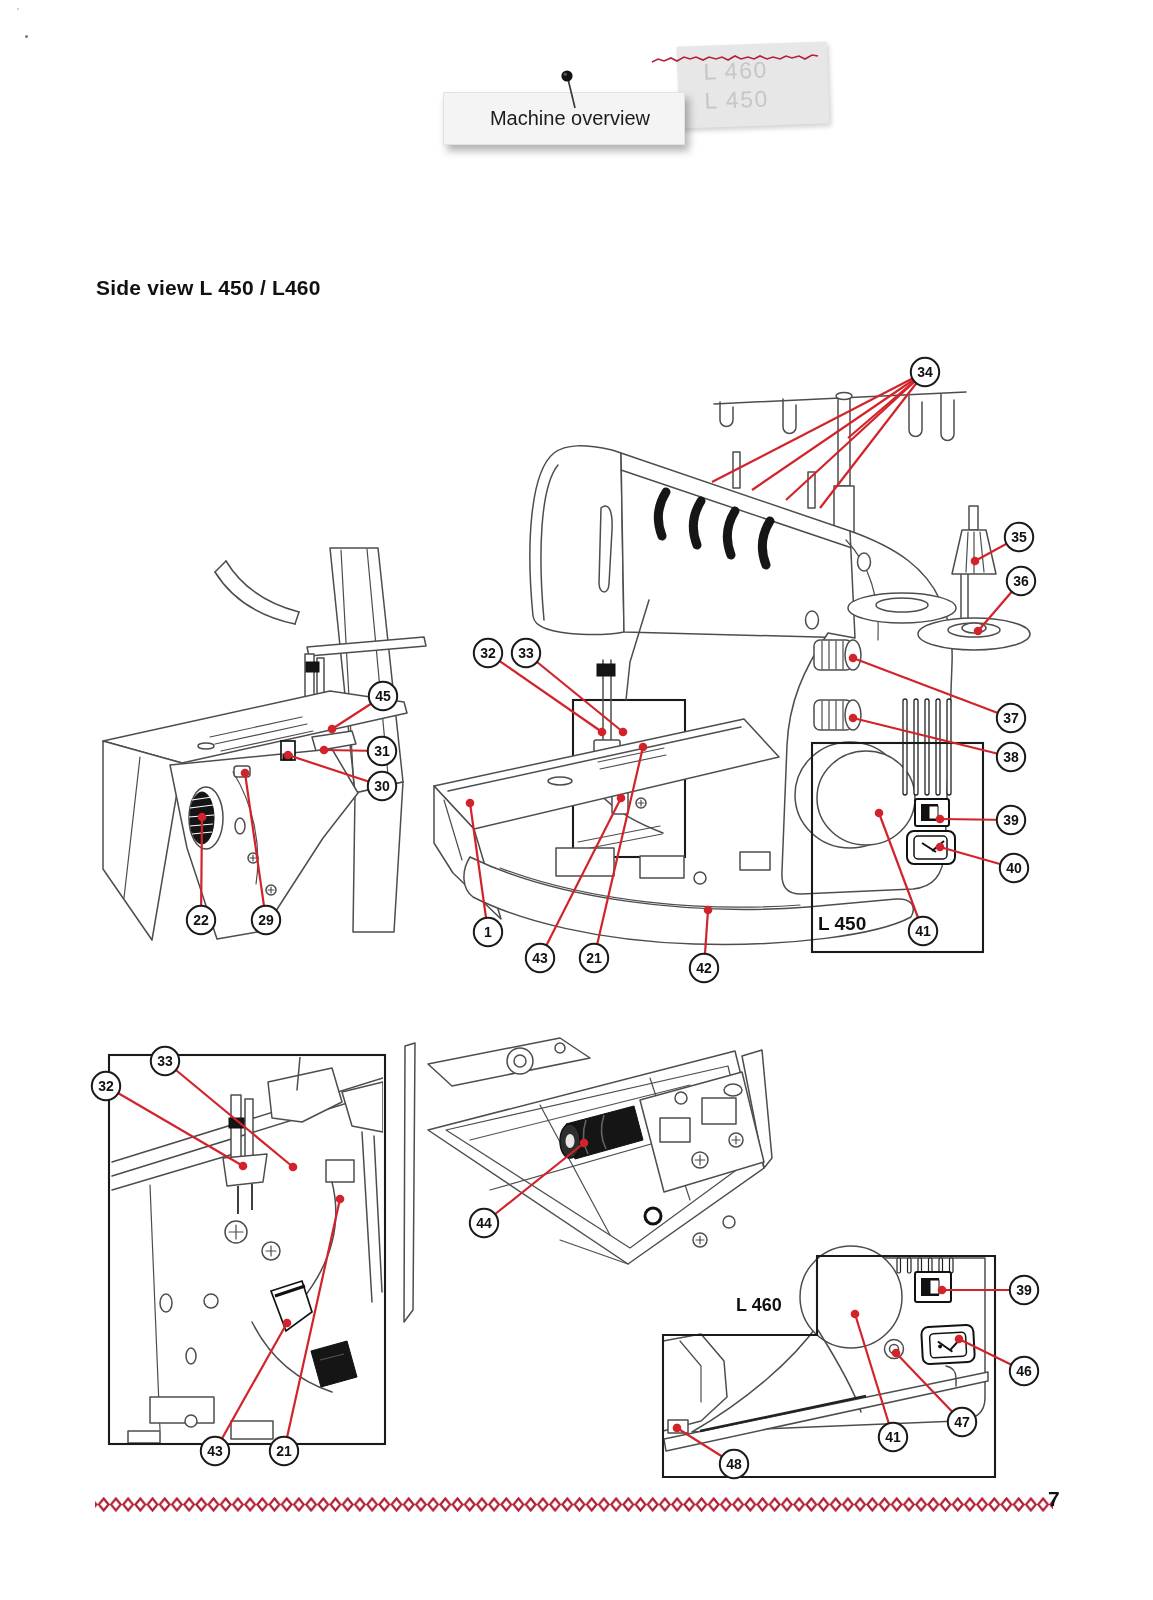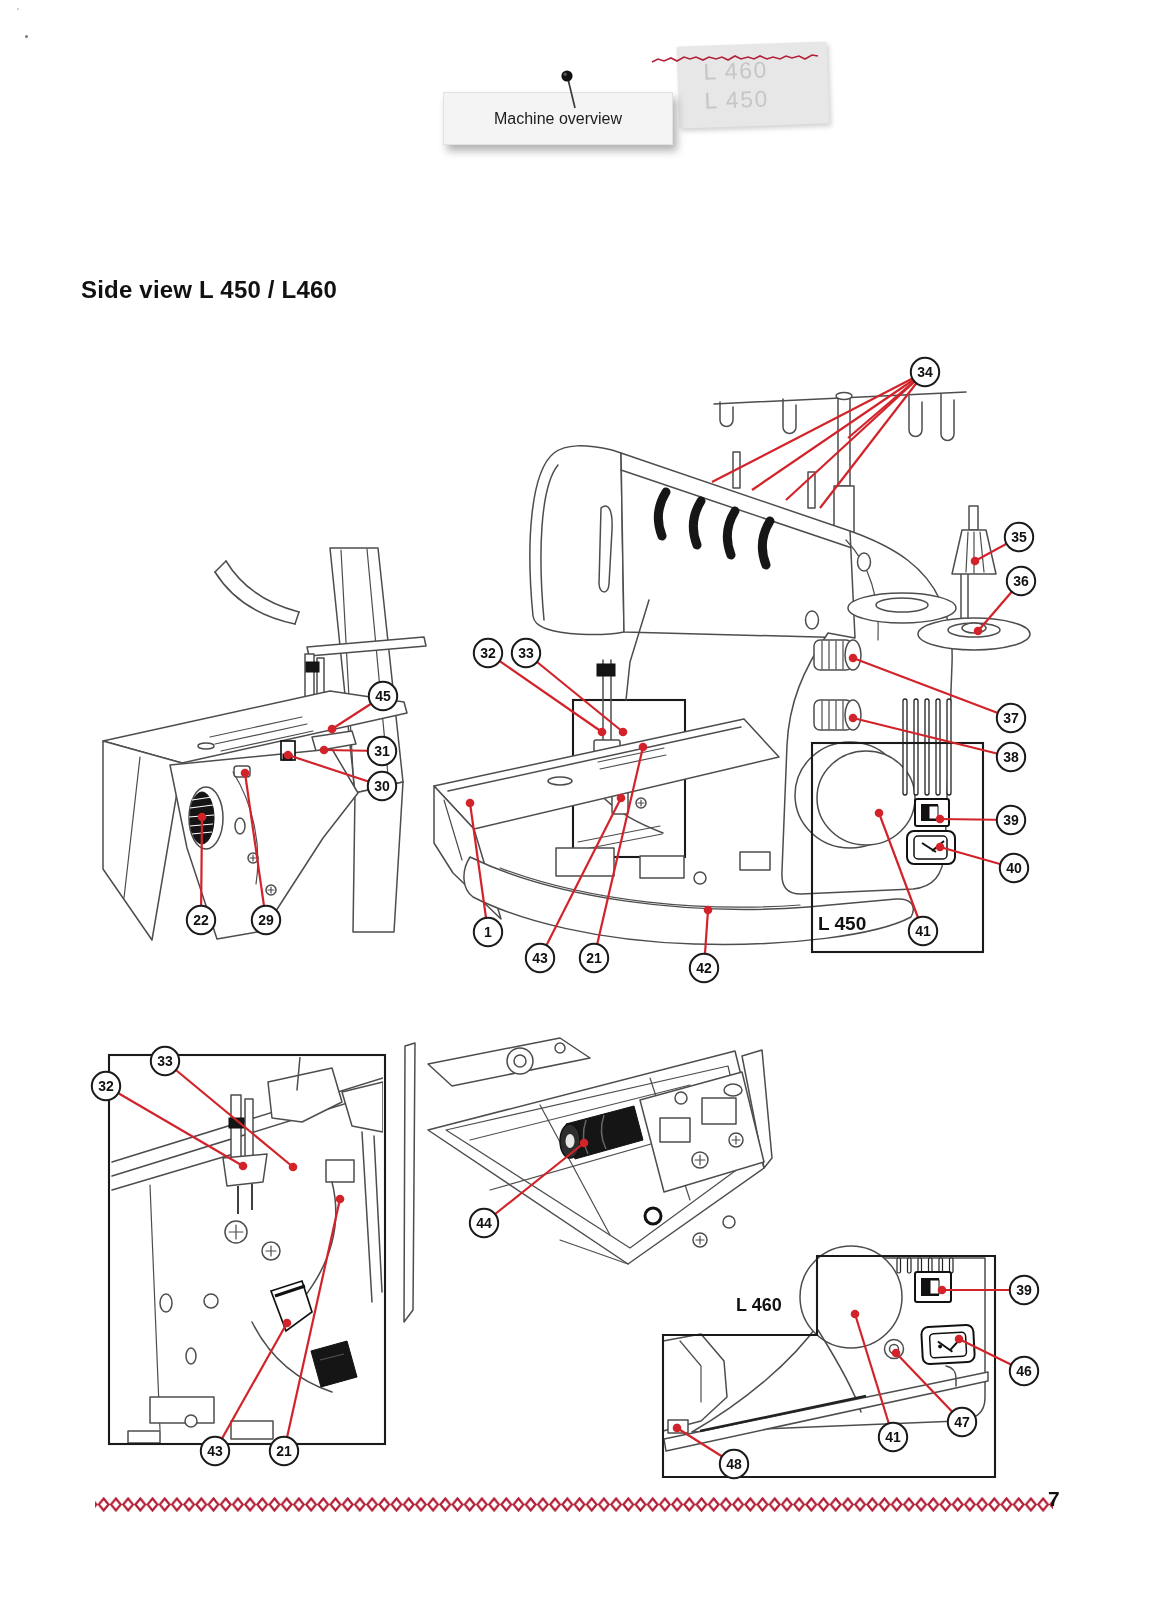--- a/index.html
+++ b/index.html
@@ -1,27 +1,27 @@
 <!DOCTYPE html>
 <html style="--callout-red: #d2232a; --stitch-red: #b32038; --art-gray: #4d4d4d;"><head>
 <meta charset="utf-8">
 <style>
   html,body{margin:0;padding:0;background:#fff;}
   .page{position:relative;width:1153px;height:1600px;background:#fff;overflow:hidden;
         font-family:"Liberation Sans",sans-serif;color:#111;}
   .artifact{position:absolute;border-radius:50%;}
   .tab-card{position:absolute;left:443px;top:92px;width:228px;height:51px;background:#f4f4f4;
             border:1px solid #e2e2e2;box-shadow:4px 6px 8px rgba(0,0,0,.30);z-index:3;
-            display:flex;align-items:center;justify-content:center;font-size:16px;color:#1c1c1c;}
+            display:flex;align-items:center;justify-content:center;font-size:20px;color:#1c1c1c;padding-left:12px;}
   .models-card{position:absolute;left:678px;top:44px;width:150px;height:82px;background:#e7e7e7;
                box-shadow:2px 3px 5px rgba(0,0,0,.18);transform:rotate(-2deg);z-index:1;
                display:flex;flex-direction:column;justify-content:center;padding-left:26px;box-sizing:border-box;}
   .models-card span{font-size:23px;line-height:29px;color:#c6c6c6;letter-spacing:1.5px;}
   .pin{position:absolute;left:558px;top:66px;z-index:4;}
-  .heading{position:absolute;left:81px;top:276px;font-size:24px;font-weight:bold;letter-spacing:.2px;z-index:2;}
+  .heading{position:absolute;left:96px;top:276px;font-size:21px;font-weight:bold;letter-spacing:.2px;z-index:2;}
   .fig-label{position:absolute;font-weight:bold;z-index:4;}
   #l450-label{left:818px;top:913px;font-size:19px;}
   #l460-label{left:736px;top:1295px;font-size:18px;}
   .page-number{position:absolute;left:1048px;top:1487px;font-size:21px;font-weight:bold;z-index:4;}
   svg#artwork{position:absolute;left:0;top:0;z-index:2;}
   .art{stroke:var(--art-gray,#4d4d4d);stroke-width:1.5;fill:#fff;stroke-linejoin:round;stroke-linecap:round;}
   .n{fill:none;}
   .thin{stroke-width:1.2;}
   .blk{fill:#151515;stroke:#111;}
   .frame{fill:none;stroke:#1a1a1a;stroke-width:2.1;}

